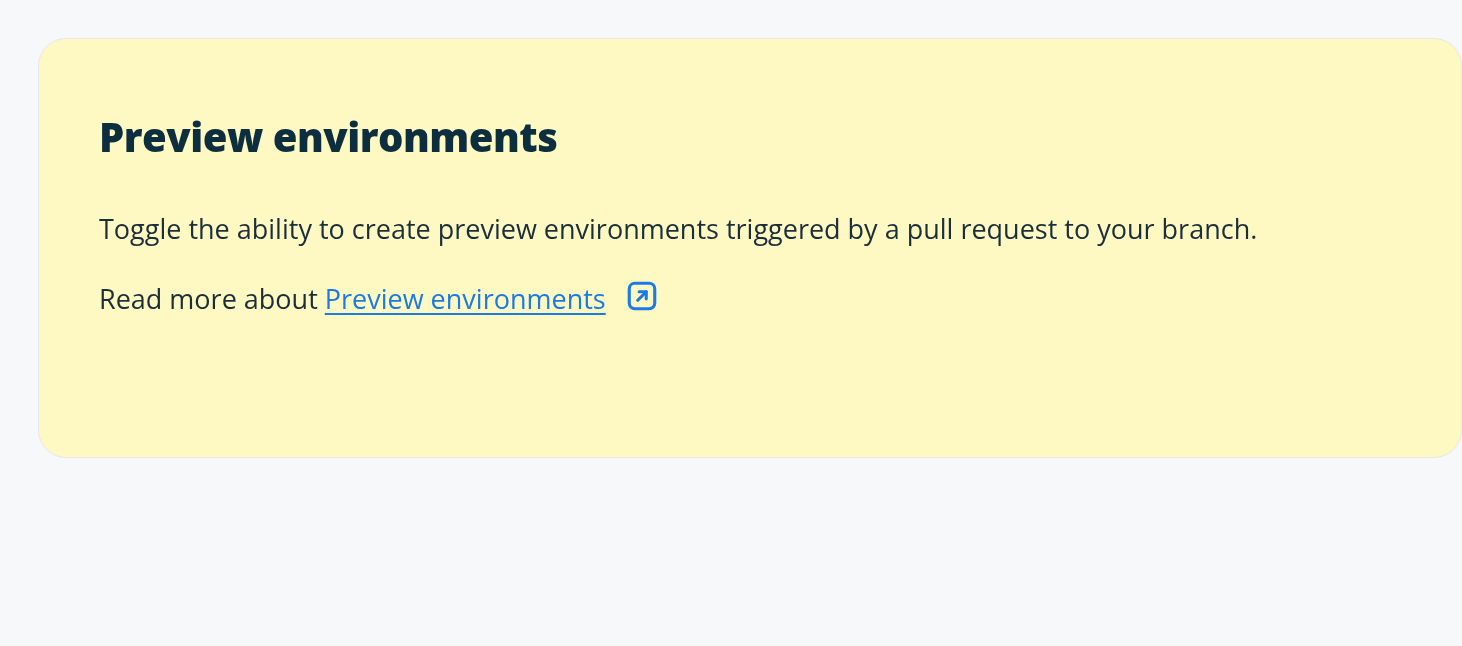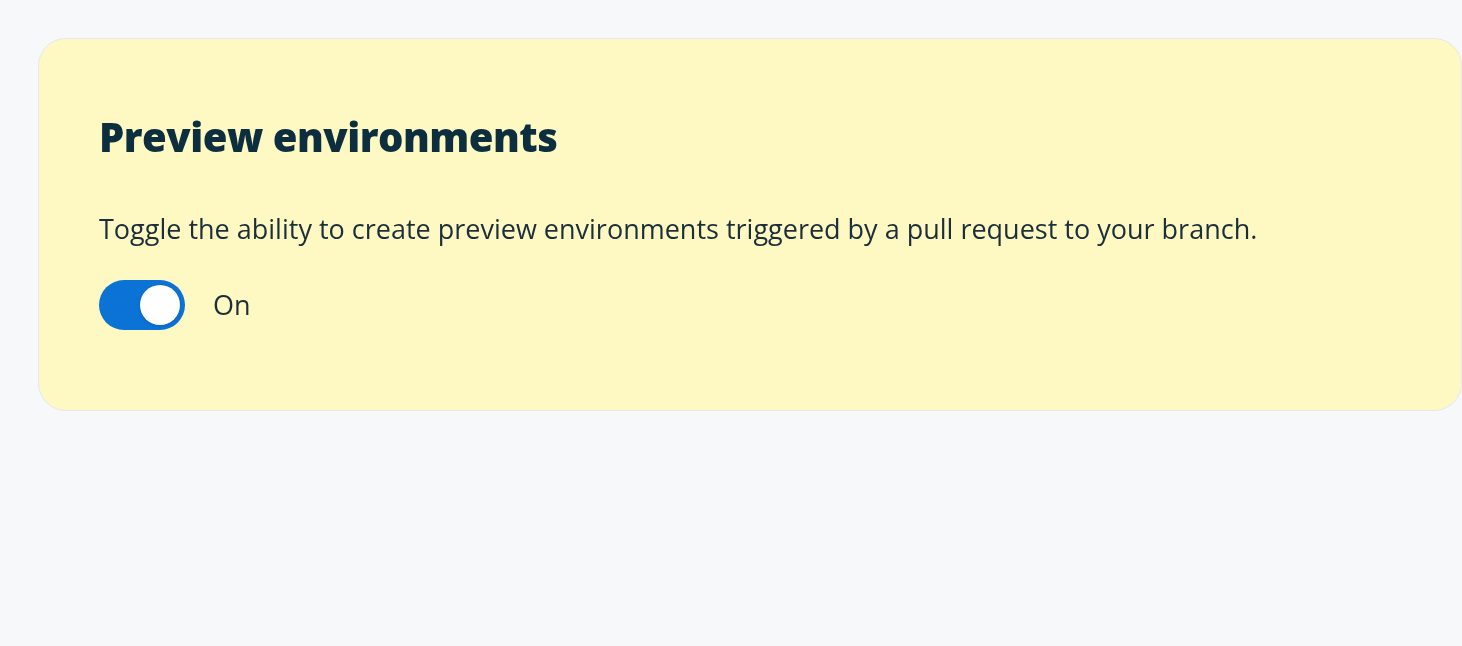--- a/index.html
+++ b/index.html
@@ -88,20 +88,24 @@
   </style>
 </head>
 <body>
 
 <div class="card">
   <h1 class="title">Preview environments</h1>
 
   <p class="desc">Toggle the ability to create preview environments triggered by a pull request to your branch.</p>
 
 
+  <p class="readmore">
+    <span>Read more about </span><a href="#">Preview environments</a>
+    <span class="ext-icon">
+      <svg width="34" height="34" viewBox="0 0 24 24" fill="none" stroke="#1a7be6" stroke-width="2.2" stroke-linecap="round" stroke-linejoin="round">
+        <rect x="3" y="3" width="18" height="18" rx="4" ry="4"></rect>
+        <path d="M9 15 L15 9"></path>
+        <path d="M10 9 L15 9 L15 14"></path>
+      </svg>
+    </span>
+  </p>
 
-  <div class="toggle-row">
-    <button class="toggle" role="switch" aria-checked="true">
-      <span class="toggle-knob"></span>
-    </button>
-    <span class="toggle-label">On</span>
-  </div>
 </div>
 
 </body></html>

